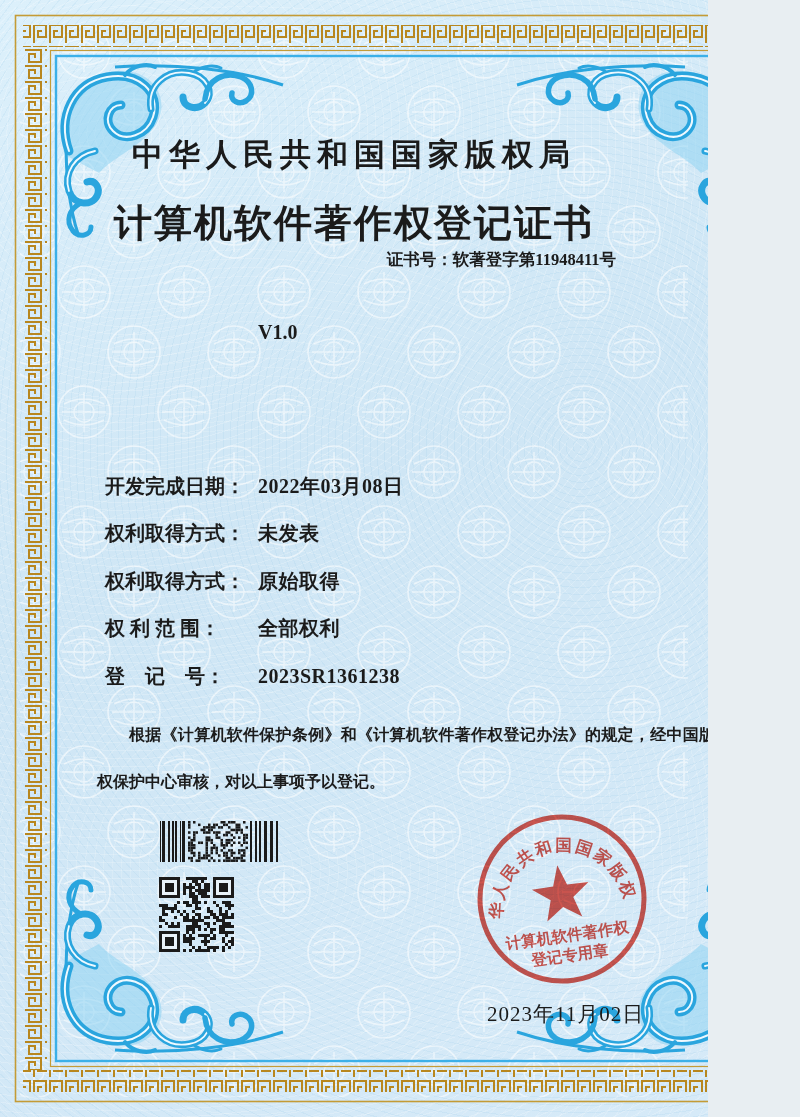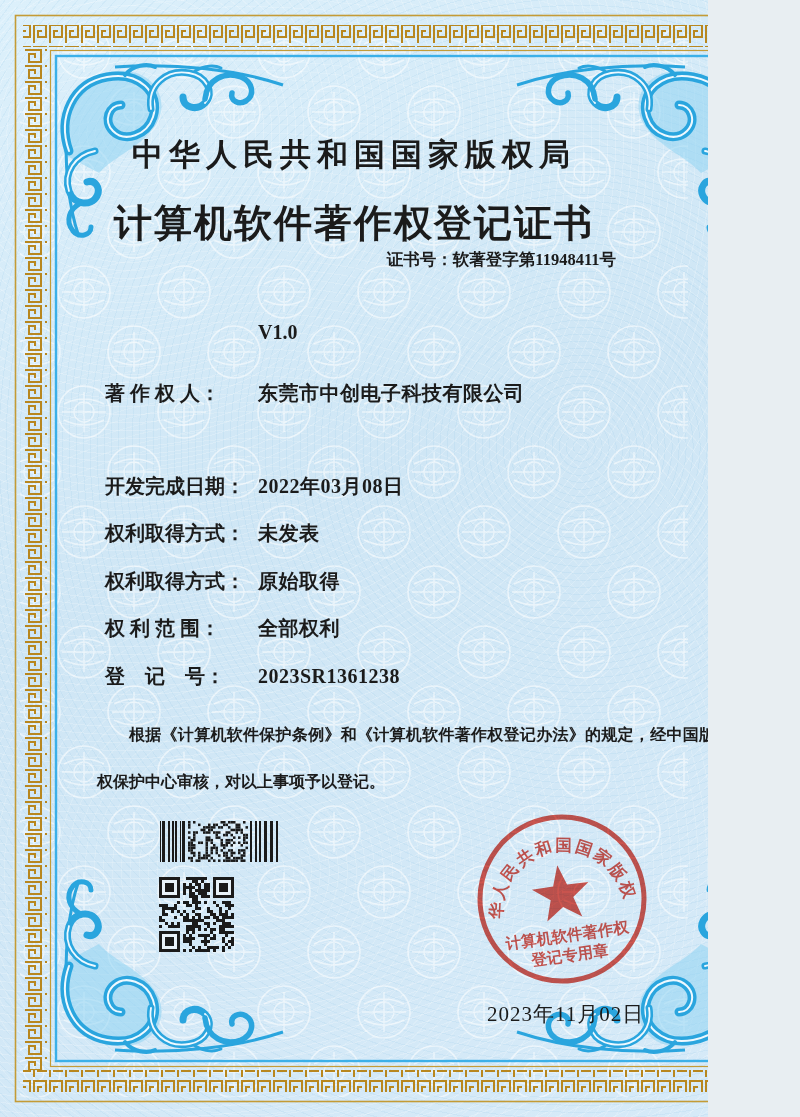--- a/index.html
+++ b/index.html
@@ -1107,23 +1107,20 @@
     </svg>
 
   <div class="abs authority">中华人民共和国国家版权局</div>
   <div class="abs cert-title">计算机软件著作权登记证书</div>
   <div class="abs certno">
     <span class="lbl">证书号：</span><span>软著登字第11948411号</span>
   </div>
 
   <div class="abs row" style="top:321px;left:258px">V1.0</div>
 
-  <div class="abs row" style="top:380px">
-    <span class="lbl">著 作 权 人：</span><span class="val">东莞市中创电子科技有限公司</span>
-  </div>
 
   <div class="abs row" style="top:473px">
     <span class="lbl">开发完成日期：</span><span class="val">2022年03月08日</span>
   </div>
   <div class="abs row" style="top:520px">
     <span class="lbl">权利取得方式：</span><span class="val">未发表</span>
   </div>
   <div class="abs row" style="top:568px">
     <span class="lbl">权利取得方式：</span><span class="val">原始取得</span>
   </div>

